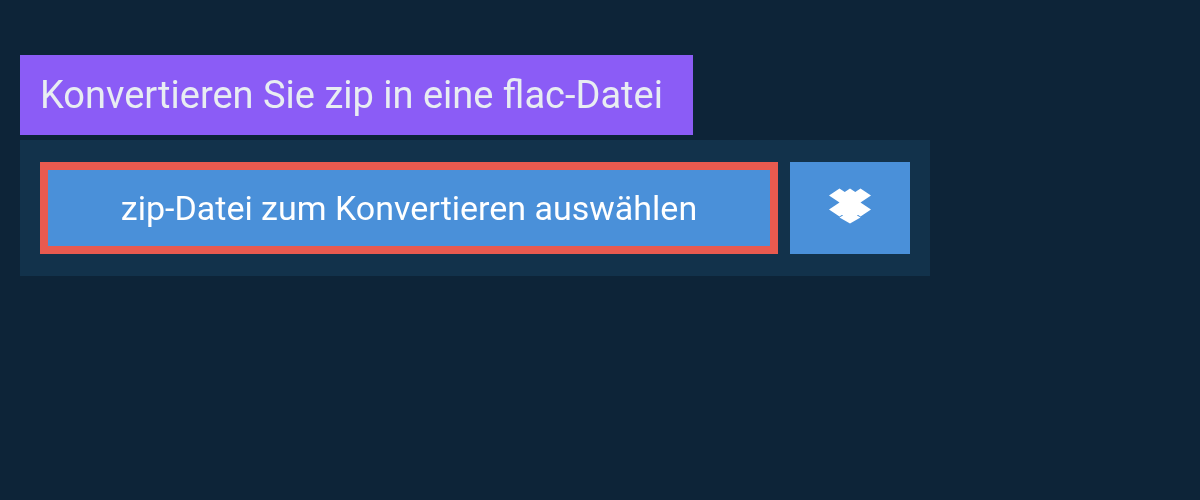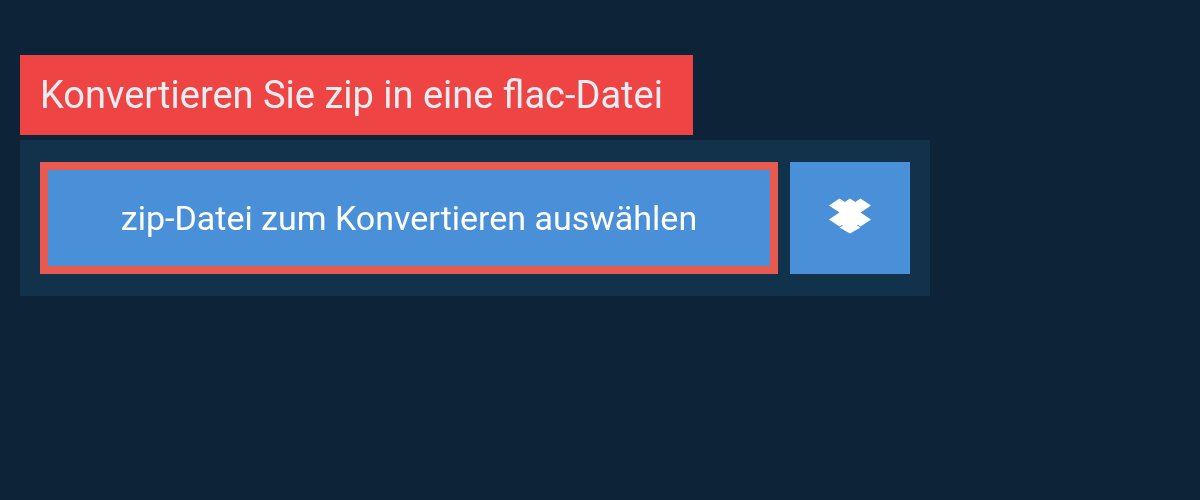--- a/index.html
+++ b/index.html
@@ -16,21 +16,21 @@
     }
     .container {
       position: relative;
       width: 100%;
       height: 100%;
     }
     .title-bar {
       position: absolute;
       top: 55px;
       left: 20px;
-      background-color: #ef4444;
+      background-color: #8b5cf6;
       padding: 18px 30px 18px 20px;
       color: #e8edf2;
       font-size: 38px;
       font-weight: 400;
     }
     .panel {
       position: absolute;
       top: 140px;
       left: 20px;
       width: 910px;
@@ -39,21 +39,21 @@
       display: flex;
       gap: 12px;
       align-items: stretch;
     }
     .select-button {
       background-color: #4a90d9;
       border: 8px solid #e85a4f;
       color: #ffffff;
       font-size: 34px;
       font-weight: 400;
-      padding: 28px 40px;
+      padding: 18px 40px;
       display: flex;
       align-items: center;
       justify-content: center;
       flex: 1;
       cursor: pointer;
     }
     .dropbox-button {
       background-color: #4a90d9;
       width: 120px;
       display: flex;

